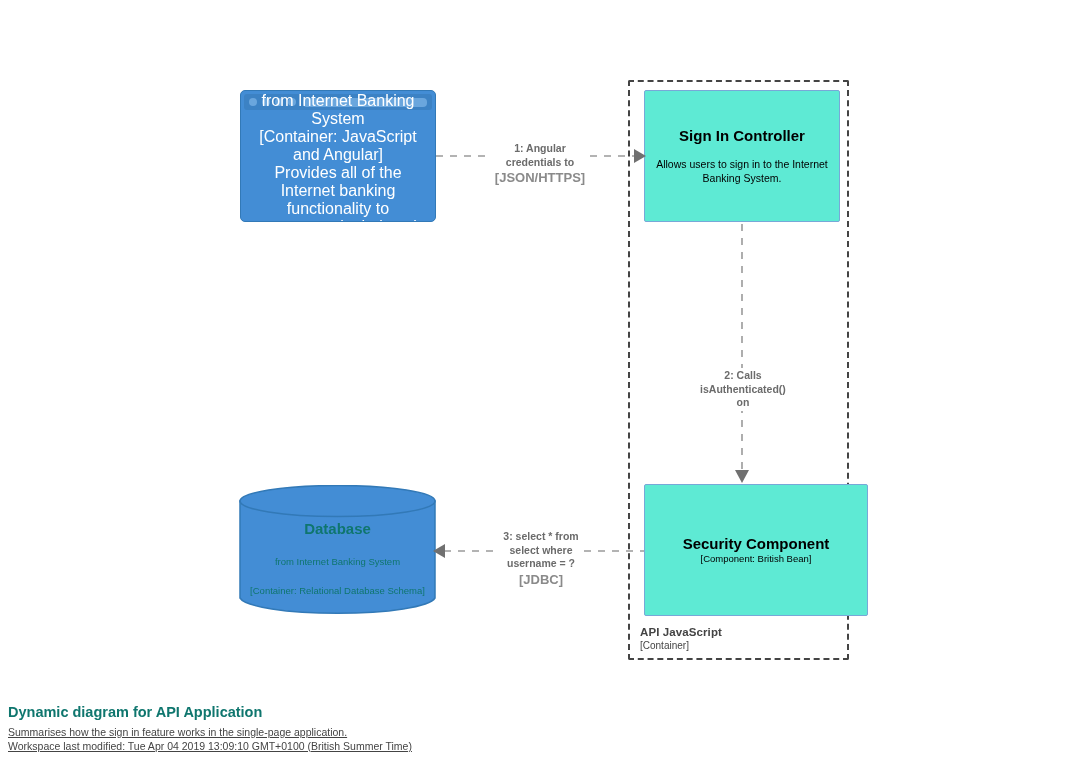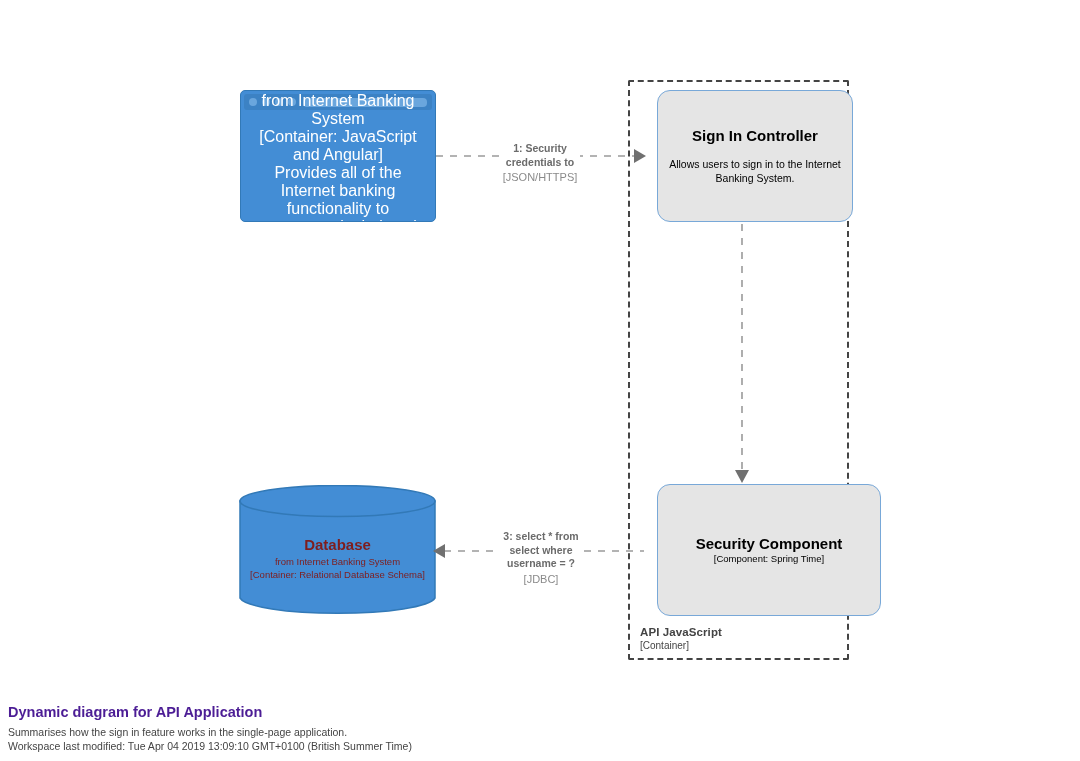--- a/index.html
+++ b/index.html
@@ -75,25 +75,24 @@
     line-height: 1.3;
   }
   .node .desc {
     font-size: 10.5px;
     line-height: 1.35;
     margin-top: 12px;
   }
 
   
   .component-el {
-    background: #e5e5e5;
+    background: #5eead4;
     border: 1px solid #78a8d8;
-    border-radius: 13px;
+    border-radius: 2px;
     color: #000000;
-    margin-left: 13px;
   }
 
   
   .browser {
     position: absolute;
     box-sizing: border-box;
     background: #438dd5;
     border: 1px solid #3279b7;
     border-radius: 5px;
     overflow: hidden;
@@ -155,67 +154,69 @@
     position: absolute;
     left: 0;
     right: 0;
     top: 26px;
     bottom: 10px;
     display: flex;
     flex-direction: column;
     align-items: center;
     justify-content: center;
     text-align: center;
-    color: #7f1d1d;
+    color: #0f766e;
     padding: 0 10px;
     box-sizing: border-box;
+    gap: 16px;
   }
   .rel-label {
     position: absolute;
     text-align: center;
     line-height: 1.3;
     color: #707070;
     pointer-events: none;
   }
   .rel-desc {
     font-size: 10.5px;
     font-weight: bold;
     color: #6b6b6b;
     display: block;
   }
   .rel-tech {
-    font-size: 11px;
-    font-weight: normal;
+    font-size: 13px;
+    font-weight: bold;
     color: #8a8a8a;
     display: block;
     margin-top: 1px;
   }
   .rel-label-bg {
     background: #ffffff;
     padding: 1px 3px;
   }
 
   
   .diagram-footer {
     position: absolute;
     left: 8px;
     bottom: 8px;
   }
   .footer-title {
     font-size: 14.5px;
     font-weight: bold;
-    color: #4c1d95;
+    color: #0f766e;
     line-height: 1.3;
     margin: 0 0 3px 0;
   }
   .footer-line {
     font-size: 10.5px;
     color: #444444;
     line-height: 1.35;
     display: block;
+    text-decoration: underline;
   }
 </style>
 </head>
 <body>
 
 <div id="canvas">
 
   <div class="boundary" style="left:628px; top:80px; width:221px; height:580px;">
     <div class="boundary-label">
       <span class="boundary-name">API JavaScript</span>
@@ -251,39 +252,46 @@
     </svg>
     <div class="cyl-text node" style="position:absolute; padding:0 10px;">
       <div class="title">Database</div>
       <div class="subtitle">from Internet Banking System</div>
       <div class="tech">[Container: Relational Database Schema]</div>
     </div>
   </div>
 
   <div class="node component-el" style="left:644px; top:484px; width:224px; height:132px;">
     <div class="title">Security Component</div>
-    <div class="tech">[Component: Spring Time]</div>
+    <div class="tech">[Component: British Bean]</div>
   </div>
 
   <svg style="position:absolute; left:430px; top:140px; width:220px; height:36px;">
     <line x1="6" y1="16" x2="205" y2="16" stroke="#9a9a9a" stroke-width="1.6" stroke-dasharray="7 7"></line>
     <polygon points="204,9 216,16 204,23" fill="#707070"></polygon>
   </svg>
   <div class="rel-label" style="left:471px; top:141px; width:138px;">
     <span class="rel-label-bg" style="display:inline-block;">
-      <span class="rel-desc">1: Security</span>
+      <span class="rel-desc">1: Angular</span>
       <span class="rel-desc">credentials to</span>
       <span class="rel-tech">[JSON/HTTPS]</span>
     </span>
   </div>
 
   <svg style="position:absolute; left:730px; top:222px; width:26px; height:262px;">
     <line x1="12" y1="2" x2="12" y2="250" stroke="#9a9a9a" stroke-width="1.6" stroke-dasharray="7 7"></line>
     <polygon points="5,248 19,248 12,261" fill="#707070"></polygon>
   </svg>
+  <div class="rel-label" style="left:673px; top:368px; width:140px;">
+    <span class="rel-label-bg" style="display:inline-block;">
+      <span class="rel-desc">2: Calls</span>
+      <span class="rel-desc">isAuthenticated()</span>
+      <span class="rel-desc">on</span>
+    </span>
+  </div>
 
   <svg style="position:absolute; left:428px; top:534px; width:222px; height:36px;">
     <line x1="16" y1="17" x2="216" y2="17" stroke="#9a9a9a" stroke-width="1.6" stroke-dasharray="7 7"></line>
     <polygon points="17,10 5,17 17,24" fill="#707070"></polygon>
   </svg>
   <div class="rel-label" style="left:473px; top:529px; width:136px;">
     <span class="rel-label-bg" style="display:inline-block;">
       <span class="rel-desc">3: select * from</span>
       <span class="rel-desc">select where</span>
       <span class="rel-desc">username = ?</span>

